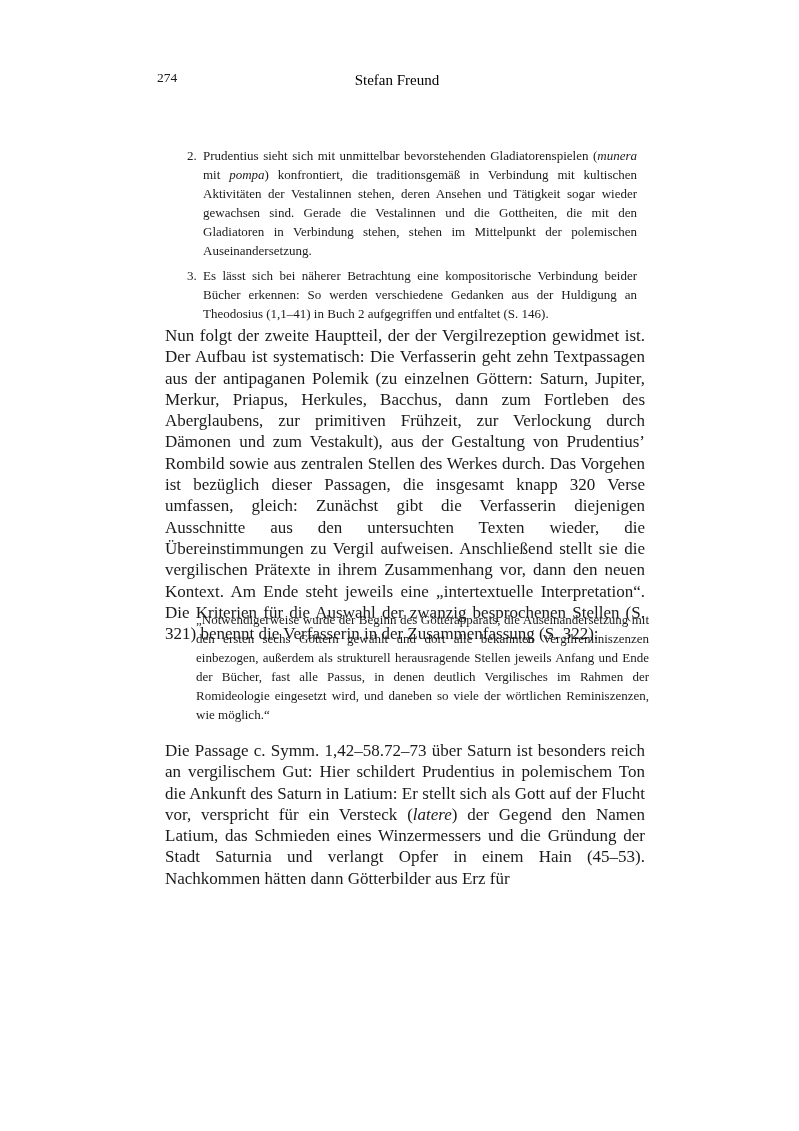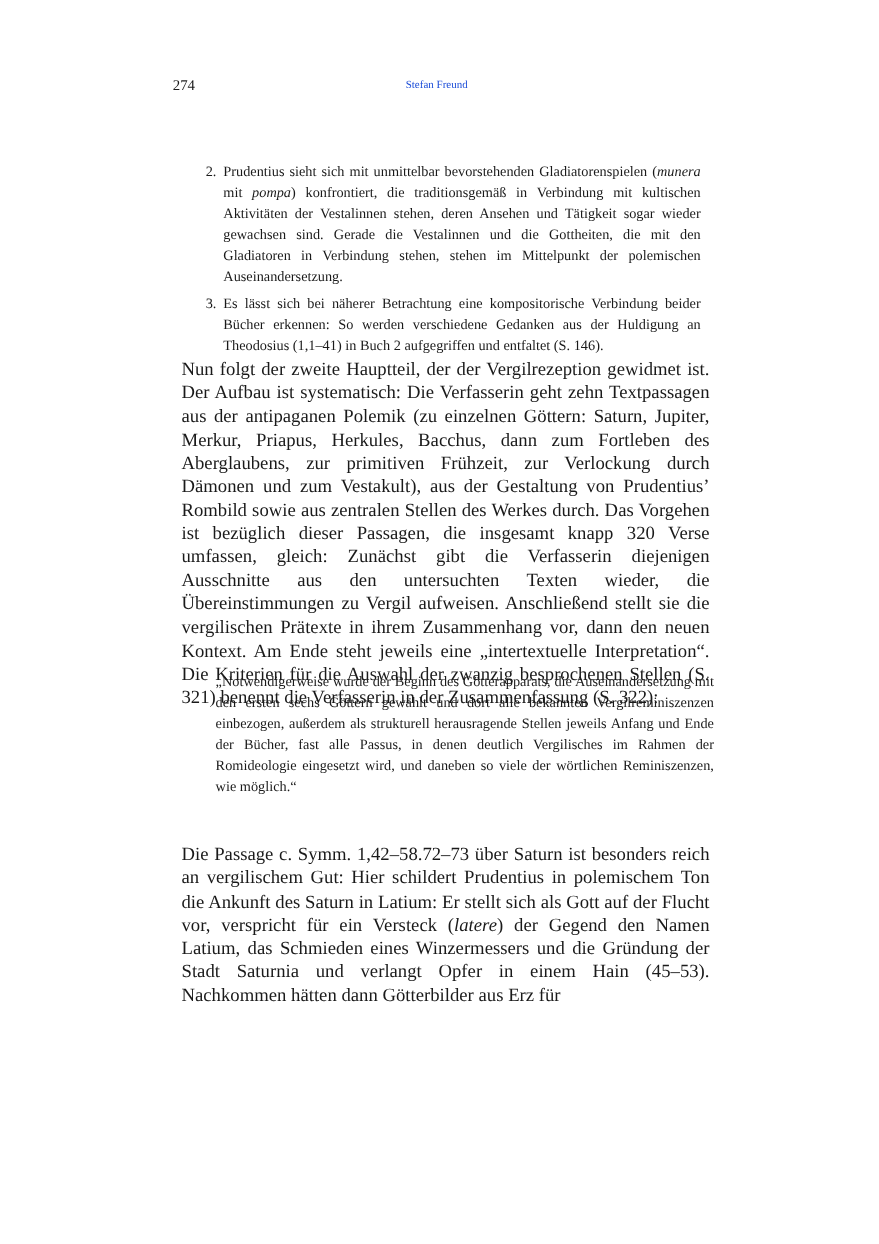--- a/index.html
+++ b/index.html
@@ -1,30 +1,30 @@
 <!DOCTYPE html>
 <html><head>
   <meta charset="utf-8">
   <style>
     html, body { margin: 0; padding: 0; background: #ffffff; }
     body { width: 799px; height: 1131px; position: relative; overflow: hidden; color: #1a1a1a; font-family: "Liberation Serif", "DejaVu Serif", serif; }
     .page { position: absolute; left: 0; top: 0; width: 799px; height: 1066px; padding-left: 16px; }
     .running-head { position: absolute; top: 70px; left: 157px; width: 480px; height: 20px; font-size: 13px; }
     .page-number { position: absolute; left: 0; top: 0; font-size: 13.5px; }
-    .running-title { position: absolute; left: 0; right: 0; top: 2px; text-align: center; font-size: 10px; color: #1d4ed8; }
+    .running-title { position: absolute; left: 0; right: 0; top: 2px; text-align: center; font-size: 15px; color: #000000; }
     .list { position: absolute; left: 187px; top: 146px; width: 450px; font-size: 13px; line-height: 19px; margin: 0; padding: 0; list-style: none; }
     .list li { position: relative; padding-left: 16px; text-align: justify; margin-bottom: 6px; }
     .list li .num { position: absolute; left: 0; top: 0; }
     .body-text { position: absolute; left: 157px; width: 480px; font-size: 17px; line-height: 21.3px; text-align: justify; margin: 8px; }
     .quote { position: absolute; left: 184px; width: 453px; font-size: 13px; line-height: 19px; text-align: justify; margin: 12px; }
     em { }
     .p1 { top: 317px; }
     .q1 { top: 598px; }
     .p2 { top: 715px; }
-    .p3 { top: 758px; }
+    .p3 { top: 732px; }
   </style>
 </head>
 <body>
 
 <div class="page">
 
   <div class="running-head">
     <span class="page-number">274</span>
     <span class="running-title">Stefan Freund</span>
   </div>

